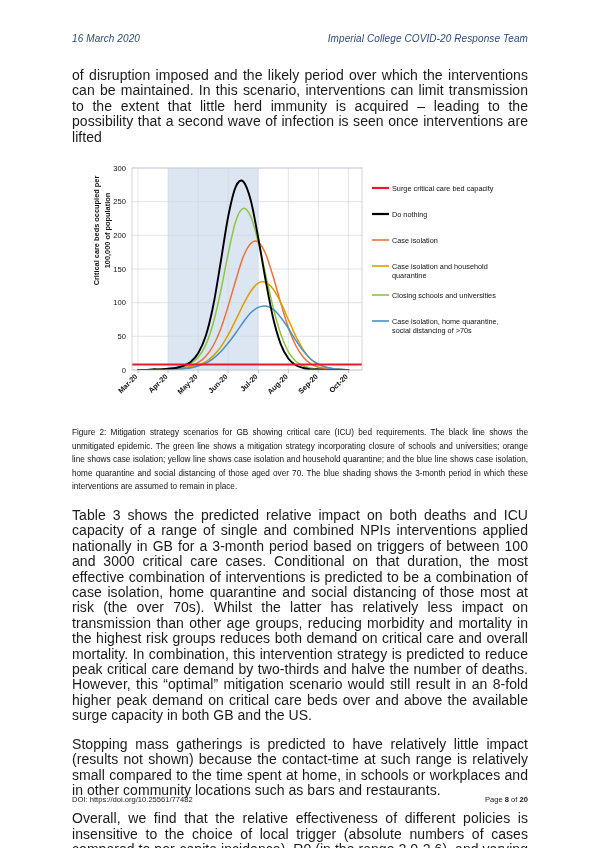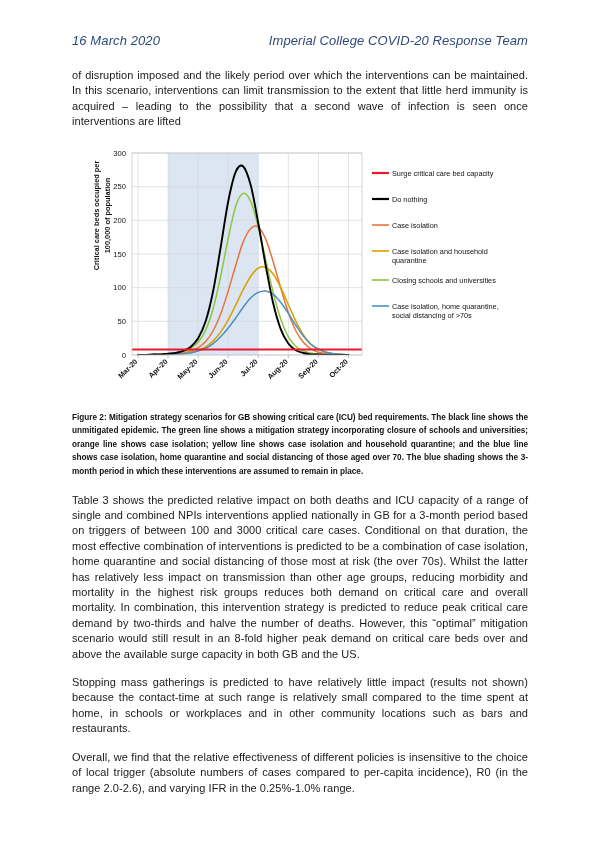--- a/index.html
+++ b/index.html
@@ -17,35 +17,35 @@
   }
 
   
   .header {
     position: absolute;
     top: 33px; left: 72px; right: 72px;
     display: flex;
     justify-content: space-between;
     align-items: baseline;
     font-style: italic;
-    font-size: 13px;
+    font-size: 10px;
     color: #2e4a7a;
     letter-spacing: .1px;
   }
   .header .right { font-weight: 400; }
 
   
   .content {
     position: absolute;
     top: 68px; left: 72px;
     width: 456px;
   }
   p.body {
     margin: 0 0 13px 0;
-    font-size: 11px;
+    font-size: 14px;
     line-height: 15.4px;
     color: #1a1a1a;
     text-align: justify;
     letter-spacing: .05px;
   }
 
   
   .figure-wrap {
     position: relative;
     width: 456px;
@@ -69,21 +69,21 @@
     font-size: 7.4px;
     font-weight: bold;
     color: #111;
     line-height: 10.5px;
   }
 
   
   p.caption {
     margin: 6px 0 14px 0;
     font-size: 8.2px;
-    font-weight: bold;
+    font-weight: normal;
     line-height: 13.6px;
     color: #111;
     text-align: justify;
   }
 
   
   .footer {
     position: absolute;
     bottom: 44px; left: 72px; right: 72px;
     display: flex;
@@ -198,14 +198,18 @@
       </svg>
     </div>
 
     <p class="caption">Figure 2: Mitigation strategy scenarios for GB showing critical care (ICU) bed requirements. The black line shows the unmitigated epidemic. The green line shows a mitigation strategy incorporating closure of schools and universities; orange line shows case isolation; yellow line shows case isolation and household quarantine; and the blue line shows case isolation, home quarantine and social distancing of those aged over 70. The blue shading shows the 3-month period in which these interventions are assumed to remain in place.</p>
 
     <p class="body">Table 3 shows the predicted relative impact on both deaths and ICU capacity of a range of single and combined NPIs interventions applied nationally in GB for a 3-month period based on triggers of between 100 and 3000 critical care cases. Conditional on that duration, the most effective combination of interventions is predicted to be a combination of case isolation, home quarantine and social distancing of those most at risk (the over 70s). Whilst the latter has relatively less impact on transmission than other age groups, reducing morbidity and mortality in the highest risk groups reduces both demand on critical care and overall mortality.  In combination, this intervention strategy is predicted to reduce peak critical care demand by two-thirds and halve the number of deaths. However, this “optimal” mitigation scenario would still result in an 8-fold higher peak demand on critical care beds over and above the available surge capacity in both GB and the US.</p>
     <p class="body">Stopping mass gatherings is predicted to have relatively little impact (results not shown) because the contact-time at such range is relatively small compared to the time spent at home, in schools or workplaces and in other community locations such as bars and restaurants.</p>
     <p class="body"><span>Overall, we find that the relative effectiveness of different policies is insensitive to the choice of local trigger (absolute numbers of cases compared to per-capita incidence), R0 (in the range 2.0-2.6), and varying IFR in the 0.25%-1.0% range.</span></p>
   </div>
 
+  <div class="footer">
+    <span>DOI: https://doi.org/10.25561/77482</span>
+    <span class="page"><span>Page </span><b>8</b><span> of </span><b>20</b></span>
+  </div>
 
 </div>
 
 </body></html>

